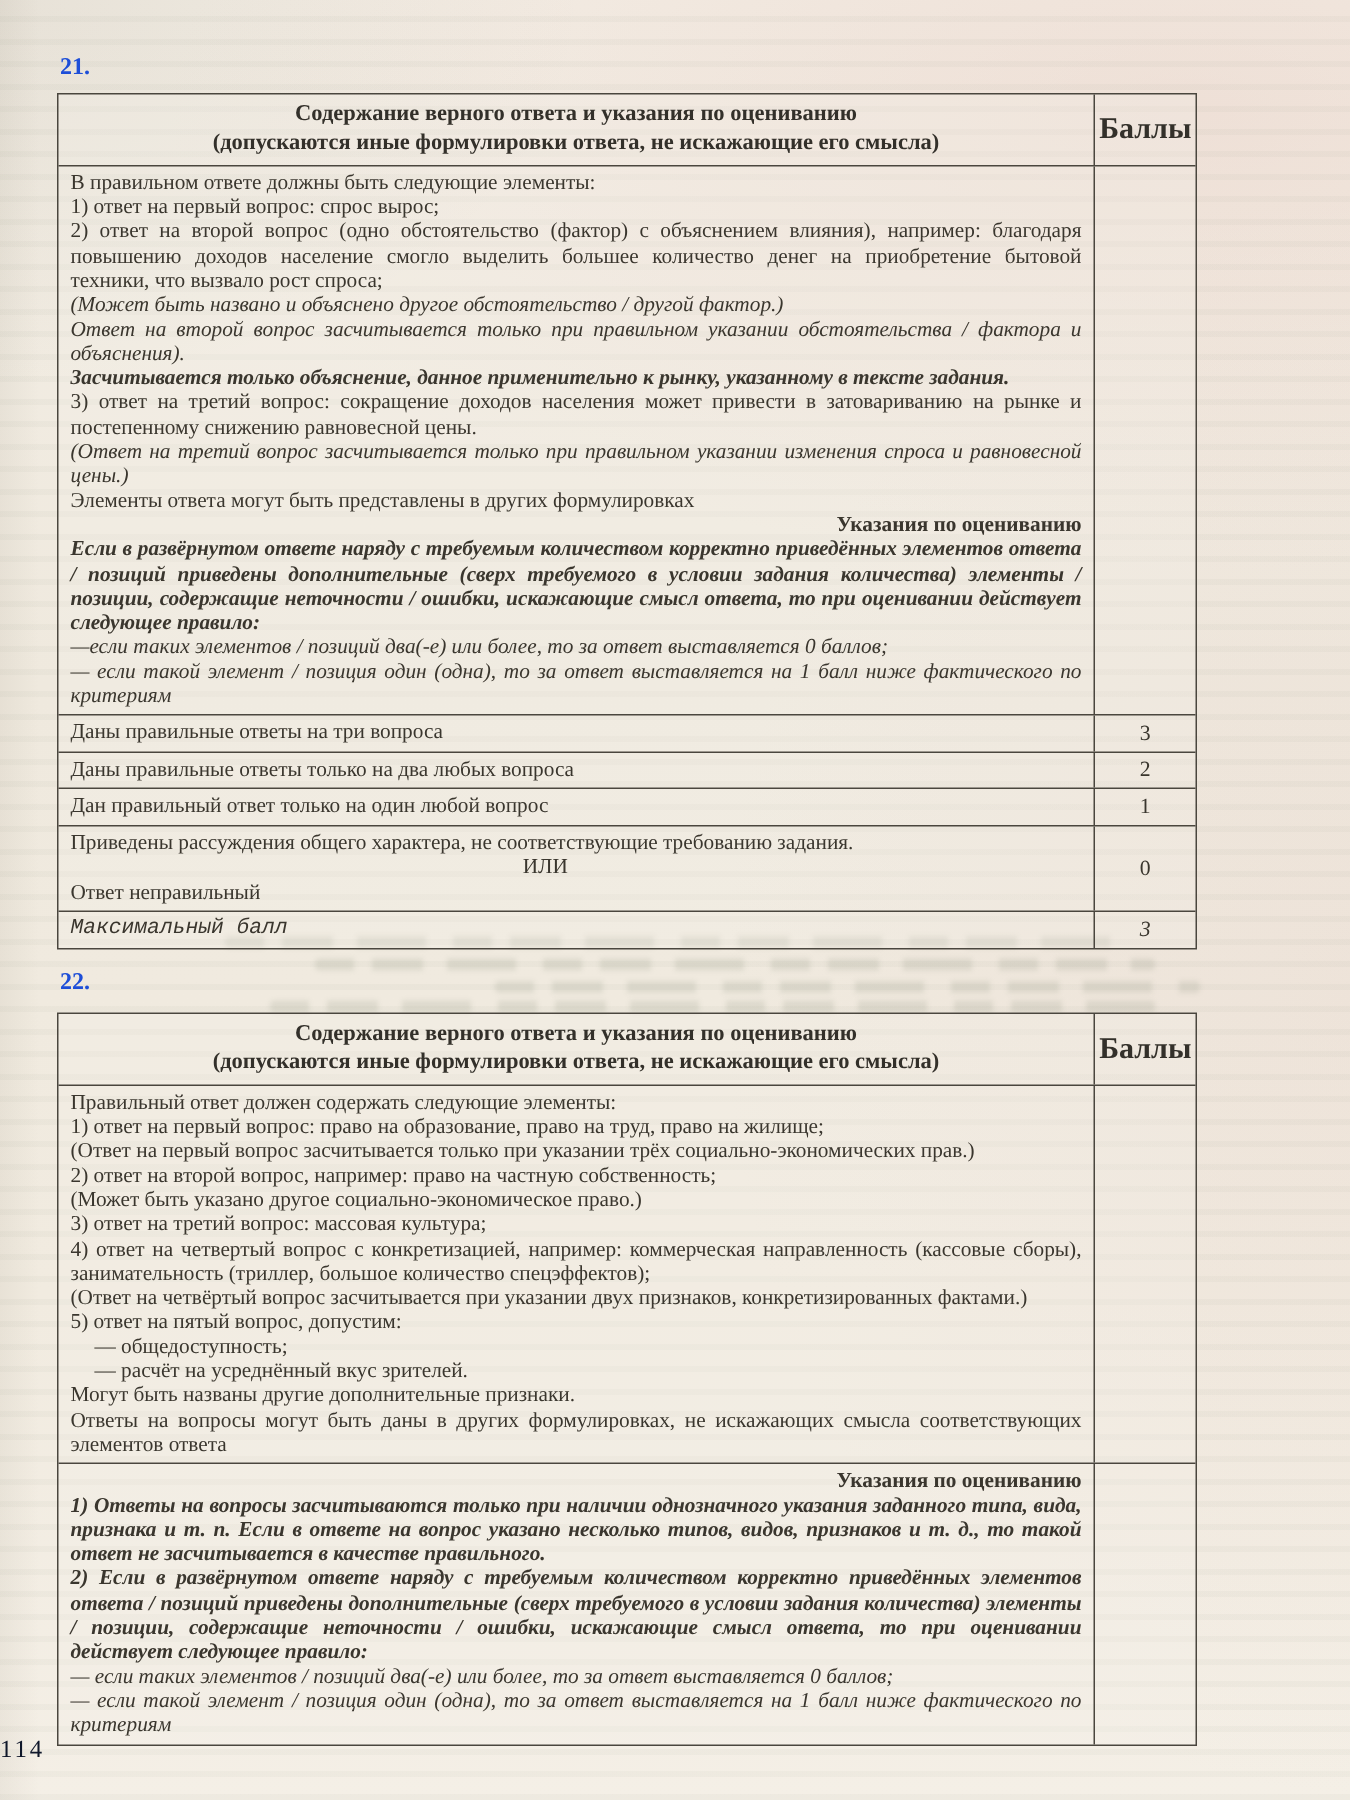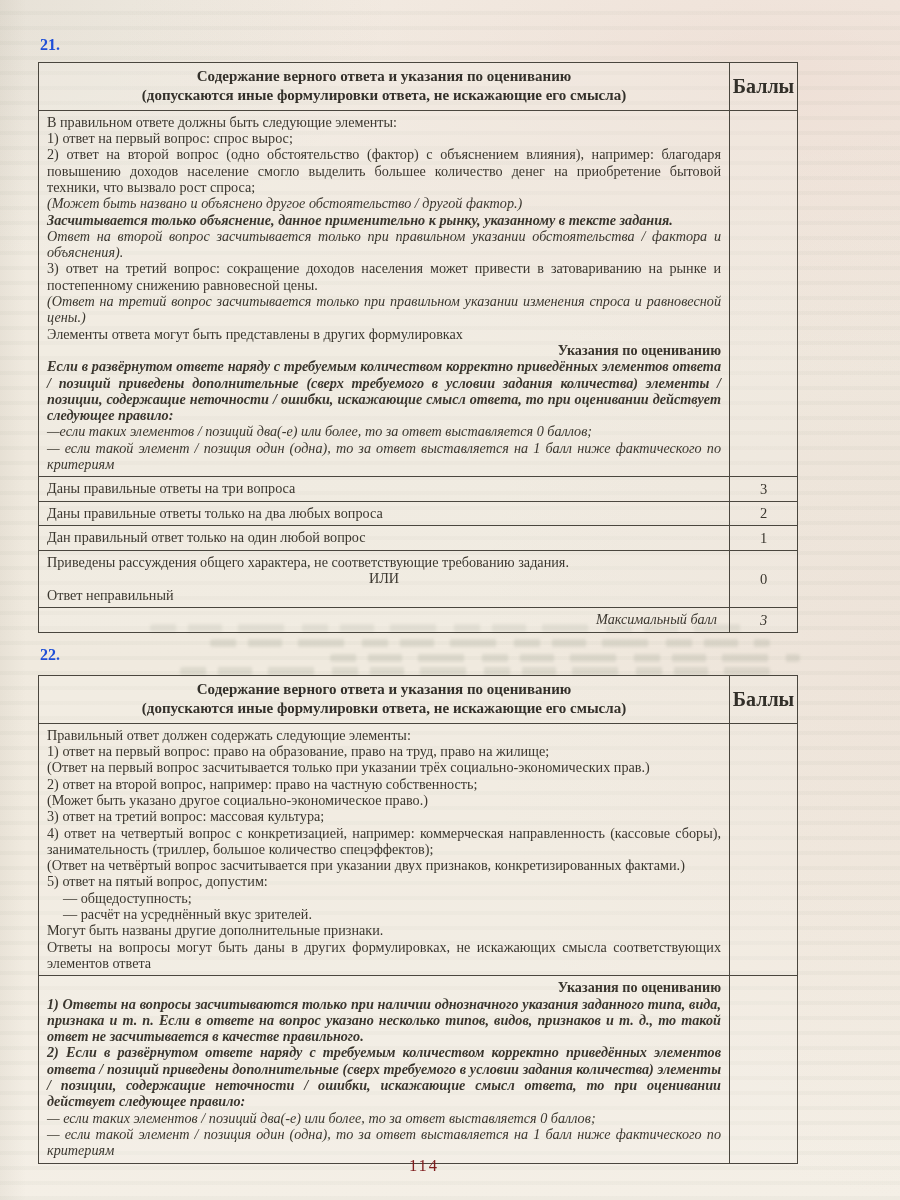--- a/index.html
+++ b/index.html
@@ -43,28 +43,28 @@
   .body-row{display:grid;grid-template-columns:1fr 68px;}
   .body-score{border-left:1.7px solid #4a463e;}
   .body-cell{padding:3px 8px 4px;font-size:14.2px;line-height:16.3px;}
   .grade-row{display:grid;grid-template-columns:1fr 68px;border-top:1.6px solid #4a463e;}
   .p{text-align:justify;}
   .p.ctr{text-align:right;font-weight:bold;}
   .p.ind{padding-left:16px;text-align:left;}
   .s-b{font-weight:bold;}
   .s-i{font-style:italic;}
   .s-u{text-underline-offset:2px;}
-  .srow{display:grid;grid-template-columns:1fr 68px;border-top:1.6px solid #4a463e;}
+  .srow{display:grid;grid-template-columns:1fr 68px;border-top:1.6px solid #4a463e;gap:41px;}
   .scell-l{padding:3px 8px 4px;font-size:14.2px;line-height:16.5px;}
   .scell-r{border-left:1.6px solid #4a463e;display:flex;align-items:center;justify-content:center;font-size:14.5px;}
   .or-line{text-align:center;}
-  .maxlbl{text-align:right;font-style:italic;padding-right:12px;}
+  .maxlbl{font-style:italic;padding-right:12px;font-family:Liberation Mono, monospace;}
   .ital{font-style:italic;}
-  .page-num{position:absolute;top:1156px;left:0;width:848px;text-align:center;
-    font-size:16.5px;letter-spacing:2px;color:#7f1d1d;}
+  .page-num{position:absolute;top:1156px;left:0;width:848px;
+    font-size:16.5px;letter-spacing:2px;color:#0f172a;}
 </style>
 </head>
 <body>
 
 <div class="paper"></div>
 <div class="ghost-texture"></div>
 
 <div class="ghost-line" style="top:624px;left:150px;width:600px;"></div>
 <div class="ghost-line" style="top:639px;left:210px;width:560px;"></div>
 <div class="ghost-line" style="top:654px;left:330px;width:470px;"></div>
@@ -79,22 +79,22 @@
       <div>(допускаются иные формулировки ответа, не искажающие его смысла)</div>
     </div>
     <div class="hdr-score">Баллы</div>
   </div>
   <div class="body-row">
     <div class="body-cell">
         <div class="p"><span>В правильном ответе должны быть следующие </span><span class="s-u">элементы:</span></div>
         <div class="p"><span>1) </span><span class="s-u">ответ на первый вопрос</span><span>: спрос вырос;</span></div>
         <div class="p"><span>2) </span><span class="s-u">ответ на второй вопрос (одно обстоятельство (фактор) с объяснением влияния)</span><span>, например: благодаря повышению доходов население смогло выделить большее количество денег на приобретение бытовой техники, что вызвало рост спроса;</span></div>
         <div class="p"><span class="s-i">(Может быть названо и объяснено другое обстоятельство / другой фактор.)</span></div>
+        <div class="p"><span class="s-i">Ответ на второй вопрос засчитывается только при правильном указании обстоятельства / фактора и объяснения).</span></div>
         <div class="p"><span class="s-b s-i s-u">Засчитывается только объяснение, данное применительно к рынку, указанному в тексте задания.</span></div>
-        <div class="p"><span class="s-i">Ответ на второй вопрос засчитывается только при правильном указании обстоятельства / фактора и объяснения).</span></div>
         <div class="p"><span>3) </span><span class="s-u">ответ на третий вопрос</span><span>: сокращение доходов населения может привести в затовариванию на рынке и постепенному снижению равновесной цены.</span></div>
         <div class="p"><span class="s-i">(Ответ на третий вопрос засчитывается только при правильном указании изменения спроса и равновесной цены.)</span></div>
         <div class="p"><span>Элементы ответа могут быть представлены в других формулировках</span></div>
         <div class="p ctr"><span class="s-b">Указания по оцениванию</span></div>
         <div class="p"><span class="s-b s-i">Если в развёрнутом ответе наряду с требуемым количеством корректно приведённых элементов ответа / позиций приведены дополнительные (сверх требуемого в условии задания количества) элементы / позиции, содержащие неточности / ошибки, искажающие смысл ответа, то при оценивании действует следующее правило:</span></div>
         <div class="p"><span class="s-i">—если таких элементов / позиций два(-е) или более, то за ответ выставляется 0 баллов;</span></div>
         <div class="p"><span class="s-i">— если такой элемент / позиция один (одна), то за ответ выставляется на 1 балл ниже фактического по критериям</span></div>
       </div>
     <div class="body-score"></div>
   </div>

